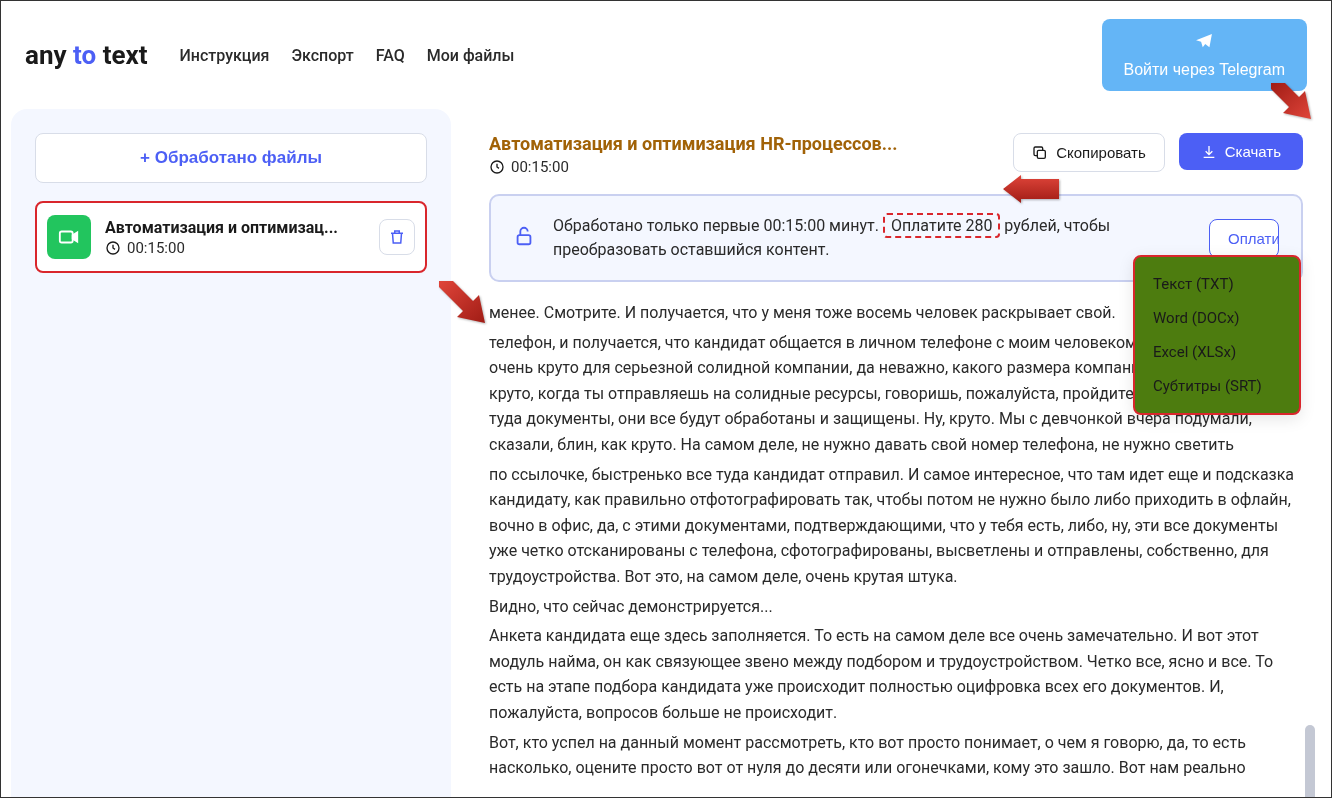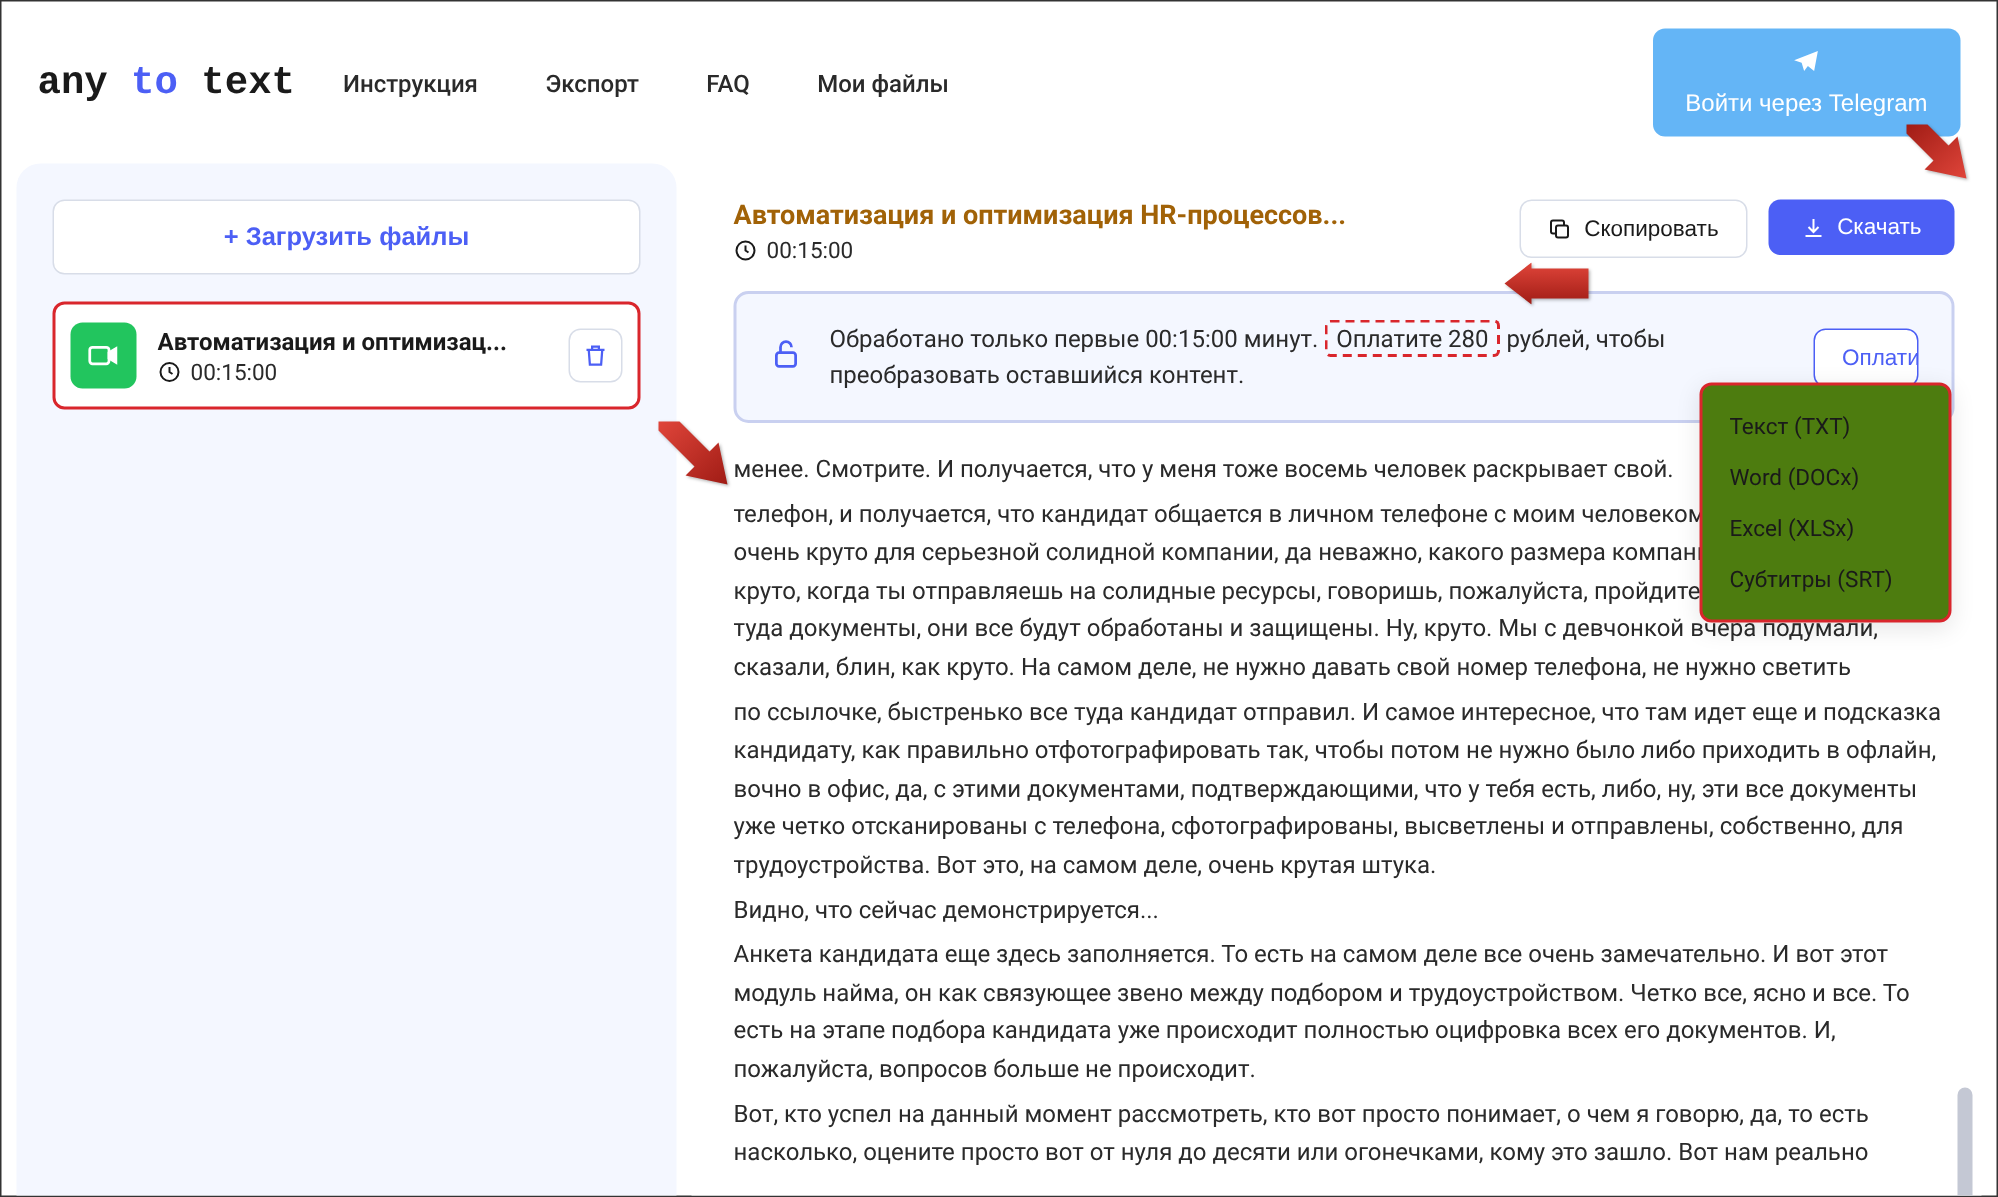--- a/index.html
+++ b/index.html
@@ -1,23 +1,23 @@
 <!DOCTYPE html>
 <html><head>
 <meta charset="utf-8">
 <style>
 * { box-sizing: border-box; margin: 0; padding: 0; }
 body { font-family: -apple-system, BlinkMacSystemFont, 'Segoe UI', Roboto, Arial, sans-serif; background: #fff; width: 1332px; height: 798px; overflow: hidden; position: relative; border: 1px solid #333; }
 
 .header { display: flex; align-items: center; padding: 18px 24px; gap: 32px; }
-.logo { font-size: 26px; font-weight: 700; font-family: Liberation Mono, monospace; }
+.logo { font-size: 26px; font-weight: 700; }
 .logo .any { color: #1a1a1a; }
 .logo .to { color: #4c5ff5; }
 .logo .text { color: #1a1a1a; }
-.nav { display: flex; gap: 45px; }
+.nav { display: flex; gap: 22px; }
 .nav-item { color: #2a2a2a; font-size: 16px; font-weight: 500; cursor: pointer; }
 .header-spacer { flex: 1; }
 .telegram-btn { background: #64b5f6; color: #fff; border: none; border-radius: 8px; padding: 12px 22px; font-size: 16px; font-weight: 500; display: flex; align-items: center; gap: 10px; cursor: pointer; flex-direction: column; }
 .telegram-btn svg { width: 20px; height: 20px; }
 
 .content { display: flex; gap: 10px; padding: 0 10px; height: 720px; }
 .sidebar { width: 440px; background: #f4f7ff; border-radius: 16px; padding: 24px; display: flex; flex-direction: column; gap: 18px; }
 .upload-btn { width: 100%; background: #fff; border: 1px solid #d8dde8; border-radius: 8px; padding: 14px; color: #4c5ff5; font-size: 17px; font-weight: 600; cursor: pointer; }
 .search-wrap { position: relative; }
 .search-input { width: 100%; background: #fff; border: 1px solid #d8dde8; border-radius: 8px; padding: 14px 44px 14px 16px; font-size: 15px; color: #888; }
@@ -71,21 +71,21 @@
   <button class="telegram-btn">
     <svg viewBox="0 0 24 24" fill="currentColor">
         <path d="M21.5 3.5 2.5 11l6 2 2 6.5 3-4 5 4 3-16z" fill="#fff"></path>
       </svg>
     <span>Войти через Telegram</span>
   </button>
 </div>
 
 <div class="content">
   <div class="sidebar">
-    <button class="upload-btn">+  Загрузить файлы</button>
+    <button class="upload-btn">+  Обработано файлы</button>
     <div class="file-item">
       <div class="file-icon">
         <svg width="22" height="22" viewBox="0 0 24 24" fill="none" stroke="#fff" stroke-width="2">
             <rect x="2" y="6" width="14" height="12" rx="2" fill="none"></rect>
             <path d="M16 10l5-3v10l-5-3z" fill="#fff"></path>
           </svg>
       </div>
       <div class="file-info">
         <div class="file-title">Автоматизация и оптимизац...</div>
         <div class="file-duration">

